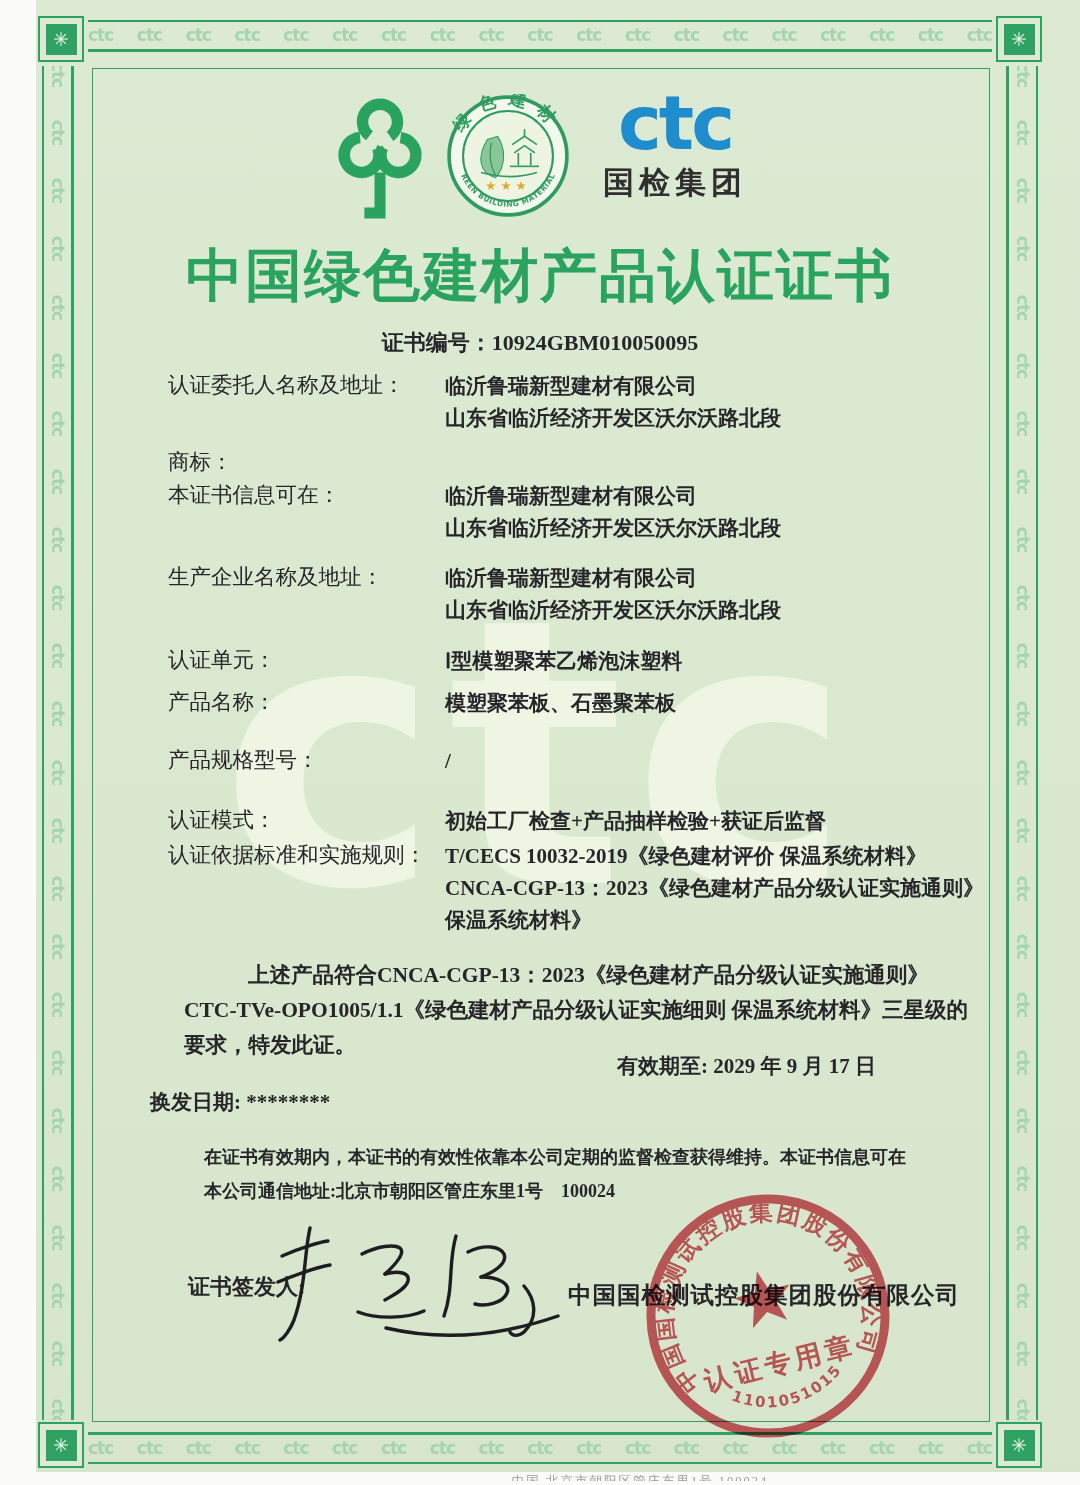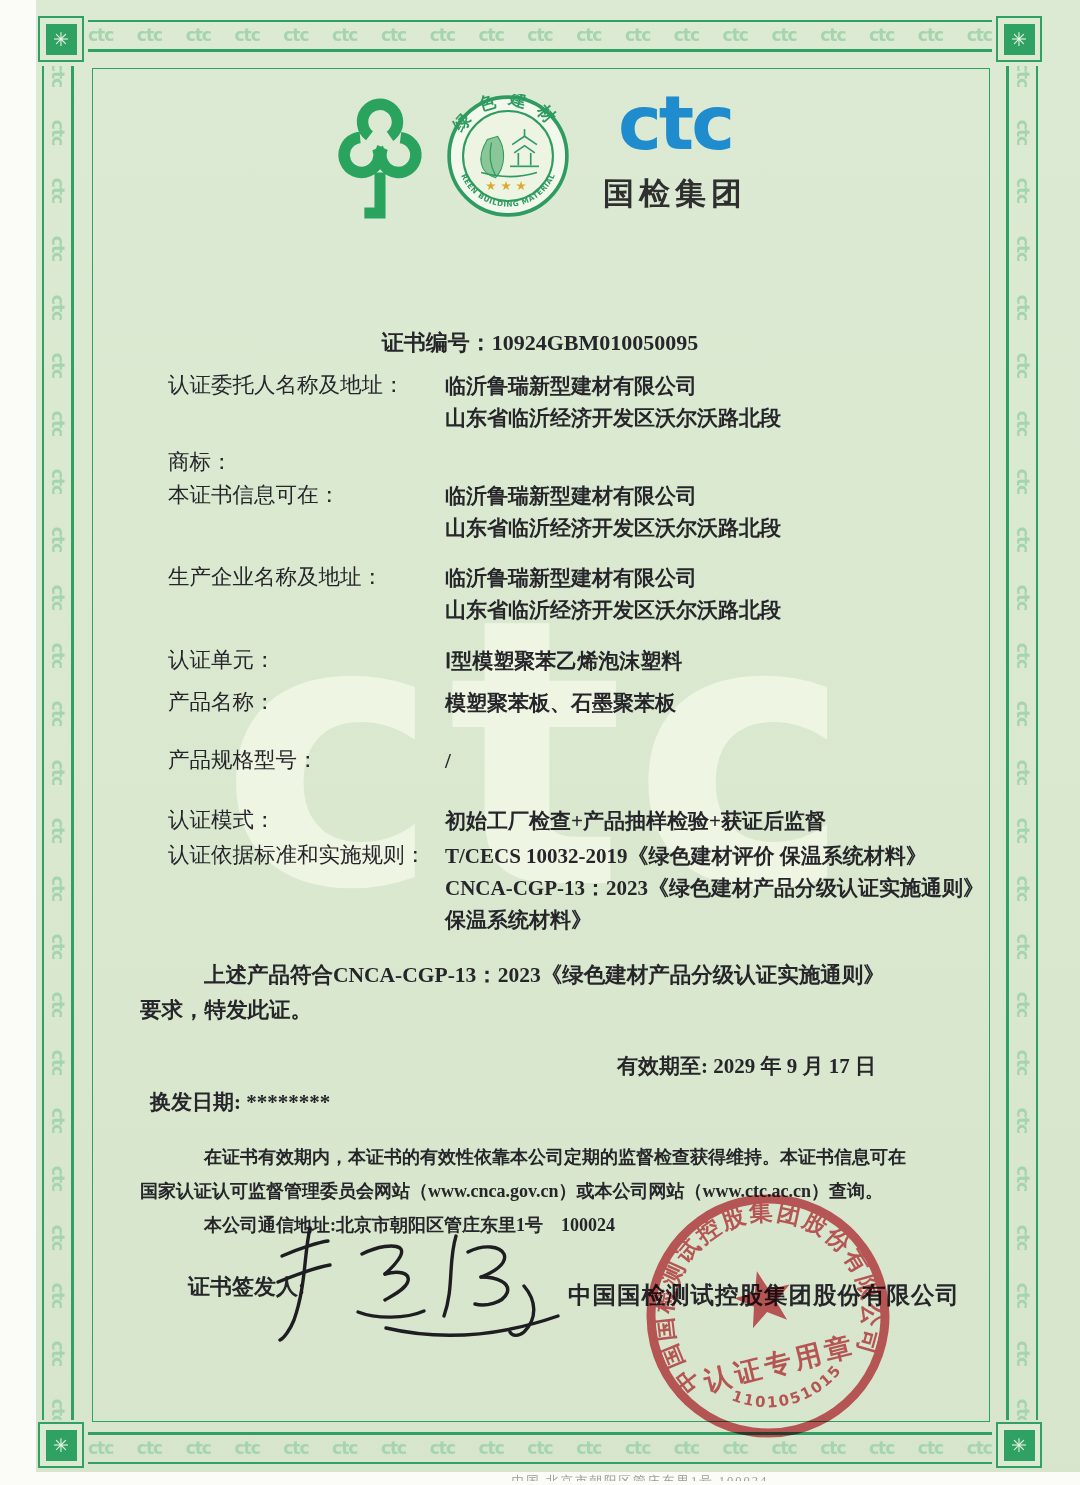--- a/index.html
+++ b/index.html
@@ -39,38 +39,38 @@
   .watermark{position:absolute;left:0;right:0;top:570px;text-align:center;z-index:1;
         font-family:"DejaVu Sans",sans-serif;font-weight:900;font-size:370px;line-height:370px;
         letter-spacing:8px;color:#f1f7e6;opacity:.9;}
 
   
   .gp-logo{position:absolute;left:334px;top:92px;z-index:2;}
   .seal-logo{position:absolute;left:446px;top:94px;z-index:2;}
   .ctc-logo{position:absolute;left:590px;top:84px;z-index:2;width:170px;text-align:center;}
   .ctc-word{font-family:"DejaVu Sans",sans-serif;font-weight:900;font-size:74px;line-height:78px;
         color:#1e8ccd;letter-spacing:-3px;}
-  .ctc-sub{font-size:31px;font-weight:700;letter-spacing:5px;color:#2f2f2f;margin-top:11px;}
+  .ctc-sub{font-size:31px;font-weight:700;letter-spacing:5px;color:#2f2f2f;margin-top:0;}
 
   
   .doc-title{position:absolute;left:60px;right:60px;top:238px;text-align:center;z-index:2;
         font-size:57px;font-weight:900;color:#2aa35f;letter-spacing:2px;}
   .cert-line{position:absolute;left:60px;right:60px;top:328px;text-align:center;z-index:2;
         font-size:22px;font-weight:700;}
 
   
   .fields{position:absolute;left:168px;right:100px;top:0;z-index:2;}
   .frow{position:absolute;left:0;right:0;}
   .flabel{position:absolute;left:0;font-size:21.5px;font-weight:400;white-space:nowrap;}
   .fvals{position:absolute;left:277px;right:0;}
   .vline{font-size:21px;font-weight:700;line-height:32px;white-space:nowrap;}
 
   
   .statement{position:absolute;left:140px;right:112px;top:958px;z-index:2;}
-  .statement div{font-size:21.5px;font-weight:600;line-height:35px;white-space:nowrap;}
+  .statement div{font-size:21.5px;font-weight:600;line-height:35px;white-space:nowrap;margin-left:44px;}
   .validity{position:absolute;left:140px;right:100px;top:1140px;z-index:2;}
   .validity div{font-size:18px;font-weight:700;line-height:34px;white-space:nowrap;}
   .indent{text-indent:64px;}
 
   
   .dateline{position:absolute;z-index:2;font-size:21px;font-weight:700;white-space:nowrap;}
   .d-issue{left:150px;top:1052px;} .d-valid{left:617px;top:1052px;} .d-renew{left:150px;top:1088px;}
 
   
   .issuer-label{position:absolute;left:188px;top:1272px;font-size:22px;font-weight:700;z-index:2;white-space:nowrap;}
@@ -226,20 +226,21 @@
       <path d="M -26 16 C -8 21 12 21 28 16"></path>
     </g>
     <text x="0" y="33" text-anchor="middle" font-size="12" letter-spacing="4" fill="#dcaa2e">★★★</text>
   </svg>
 
   <div class="ctc-logo">
     <div class="ctc-word">ctc</div>
     <div class="ctc-sub">国检集团</div>
   </div>
 
+  <div class="doc-title">中国绿色建材产品认证证书</div>
   <div class="cert-line">
     <span>证书编号：</span><span>10924GBM010050095</span>
   </div>
 
   <div class="fields">
 
     <div class="frow" style="top:370px">
       <span class="flabel">认证委托人名称及地址：</span>
       <div class="fvals">
           <div class="vline">临沂鲁瑞新型建材有限公司</div>
@@ -300,35 +301,35 @@
       <div class="fvals">
           <div class="vline">T/CECS 10032-2019《绿色建材评价 保温系统材料》</div>
       <div class="vline">CNCA-CGP-13：2023《绿色建材产品分级认证实施通则》</div>
       <div class="vline">保温系统材料》</div>
         </div>
     </div>
   </div>
 
   <div class="statement">
     <div class="indent">上述产品符合CNCA-CGP-13：2023《绿色建材产品分级认证实施通则》</div>
+    <div>CTC-TVe-OPO1005/1.1《绿色建材产品分级认证实施细则 保温系统材料》三星级的</div>
     <div>要求，特发此证。</div>
   </div>
 
   <div class="dateline d-valid">
     <span>有效期至:</span>
     <span>2029 年 9 月 17 日</span>
   </div>
   <div class="dateline d-renew">
     <span>换发日期:</span>
     <span>********</span>
   </div>
 
   <div class="validity">
     <div class="indent">在证书有效期内，本证书的有效性依靠本公司定期的监督检查获得维持。本证书信息可在</div>
-    <div>国家认证认可监督管理委员会网站（www.cnca.gov.cn）或本公司网站（www.ctc.ac.cn）查询。</div>
     <div class="indent">本公司通信地址:北京市朝阳区管庄东里1号　100024</div>
   </div>
 
   <div class="issuer-label">证书签发人:</div>
   <svg class="signature" width="300" height="132" viewBox="0 0 300 132">
     <g fill="none" stroke="#1d1d22" stroke-width="3.4" stroke-linecap="round">
       <path d="M44 8 C38 34 40 66 28 100 C24 110 18 118 14 120"></path>
       <path d="M16 36 C34 28 54 22 62 21"></path>
       <path d="M12 62 C32 54 52 47 64 45"></path>
       <path d="M96 34 C112 26 128 24 134 28 C140 33 128 46 119 54"></path>

